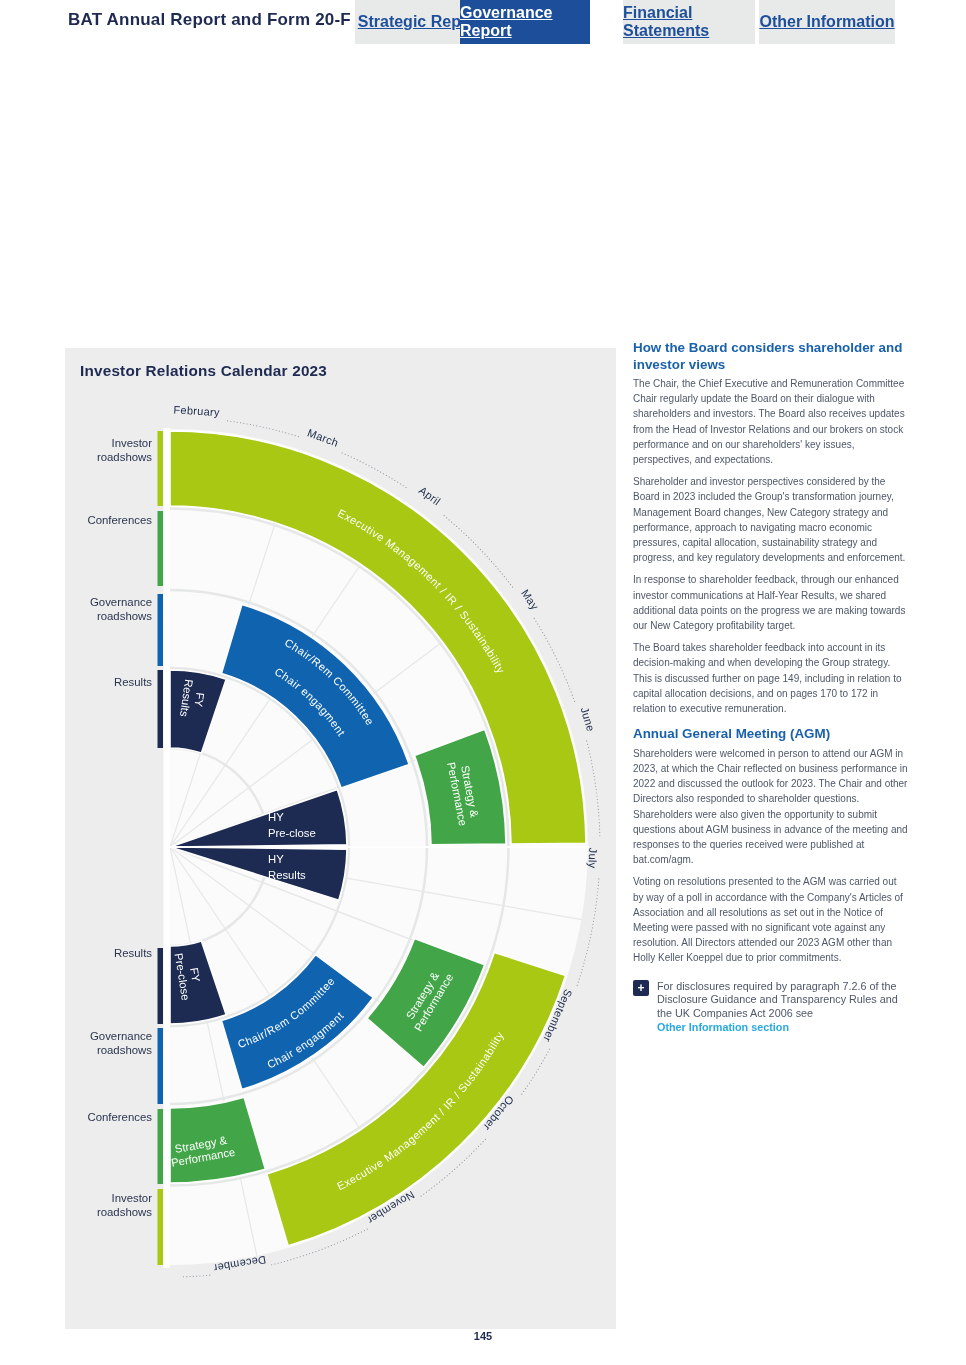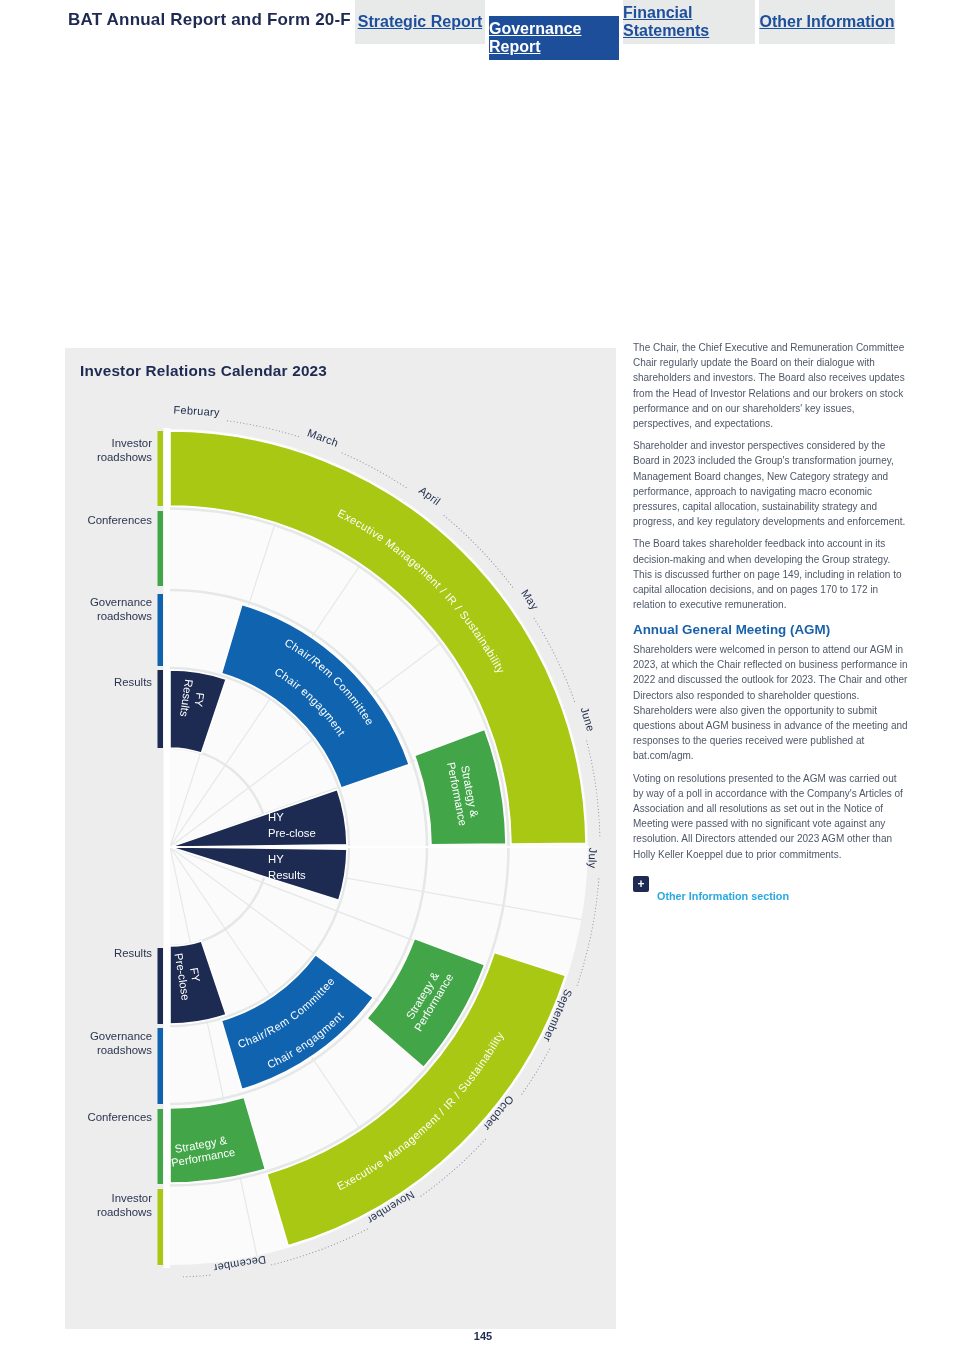--- a/index.html
+++ b/index.html
@@ -11,21 +11,21 @@
   
   .hdr-title{
     position:absolute;left:68px;top:0;height:40px;display:flex;align-items:center;
     font-size:17px;font-weight:bold;color:#1e2a52;letter-spacing:.2px;
   }
   .tab{
     position:absolute;top:0;height:44px;display:flex;align-items:center;justify-content:center;
     font-size:16px;font-weight:bold;color:#1d4f9c;background:#e8e9e9;cursor:pointer;text-decoration:underline;
   }
   .tab.active{background:#1d4e9a;color:#ffffff;}
-  .tab1{left:355px;width:130px;} .tab2{left:489px;width:130px;margin-top:16px;}
+  .tab1{left:355px;width:130px;} .tab2{left:460px;width:130px;}
   .tab3{left:623px;width:132px;} .tab4{left:759px;width:136px;}
   
   .panel{
     position:absolute;left:65px;top:340px;width:551px;height:981px;background:#ecedec;margin-top:8px;
   }
   .panel-title{
     position:absolute;left:15px;top:14px;font-size:15.3px;font-weight:bold;color:#1e2a52;letter-spacing:.2px;
   }
   .panel svg{position:absolute;left:0;top:0;}
   
@@ -139,28 +139,30 @@
       <rect x="92.5" y="680" width="5.5" height="76" fill="#1063ae"></rect>
       <text text-anchor="end" fill="#2b3550" font-size="11.4"><tspan x="87" y="692">Governance</tspan><tspan x="87" y="705.5">roadshows</tspan></text>
       <rect x="92.5" y="761" width="5.5" height="75" fill="#42a648"></rect>
       <text text-anchor="end" fill="#2b3550" font-size="11.4"><tspan x="87" y="773">Conferences</tspan></text>
       <rect x="92.5" y="841" width="5.5" height="76" fill="#a8c813"></rect>
       <text text-anchor="end" fill="#2b3550" font-size="11.4"><tspan x="87" y="854">Investor</tspan><tspan x="87" y="867.5">roadshows</tspan></text>
     </svg>
 </div>
 
 <div class="article">
+  <h3>How the Board considers shareholder and investor views</h3>
   <p>The Chair, the Chief Executive and Remuneration Committee Chair regularly update the Board on their dialogue with shareholders and investors. The Board also receives updates from the Head of Investor Relations and our brokers on stock performance and on our shareholders' key issues, perspectives, and expectations.</p>
   <p>Shareholder and investor perspectives considered by the Board in 2023 included the Group's transformation journey, Management Board changes, New Category strategy and performance, approach to navigating macro economic pressures, capital allocation, sustainability strategy and progress, and key regulatory developments and enforcement.</p>
+  <p>In response to shareholder feedback, through our enhanced investor communications at Half-Year Results, we shared additional data points on the progress we are making towards our New Category profitability target.</p>
   <p>The Board takes shareholder feedback into account in its decision-making and when developing the Group strategy. This is discussed further on page 149, including in relation to capital allocation decisions, and on pages 170 to 172 in relation to executive remuneration.</p>
   <h3 class="h2">Annual General Meeting (AGM)</h3>
   <p>Shareholders were welcomed in person to attend our AGM in 2023, at which the Chair reflected on business performance in 2022 and discussed the outlook for 2023. The Chair and other Directors also responded to shareholder questions. Shareholders were also given the opportunity to submit questions about AGM business in advance of the meeting and responses to the queries received were published at bat.com/agm.</p>
   <p>Voting on resolutions presented to the AGM was carried out by way of a poll in accordance with the Company's Articles of Association and all resolutions as set out in the Notice of Meeting were passed with no significant vote against any resolution. All Directors attended our 2023 AGM other than Holly Keller Koeppel due to prior commitments.</p>
   <div class="footnote">
     <div class="fn-icon">+</div>
     <div class="fn-body">
-      <br>
+      <span>For disclosures required by paragraph 7.2.6 of the Disclosure Guidance and Transparency Rules and the UK Companies Act 2006 see</span><br>
       <span class="fn-link">Other Information section</span>
     </div>
   </div>
 </div>
 
 <div class="page-num">145</div>
 
 </body></html>

